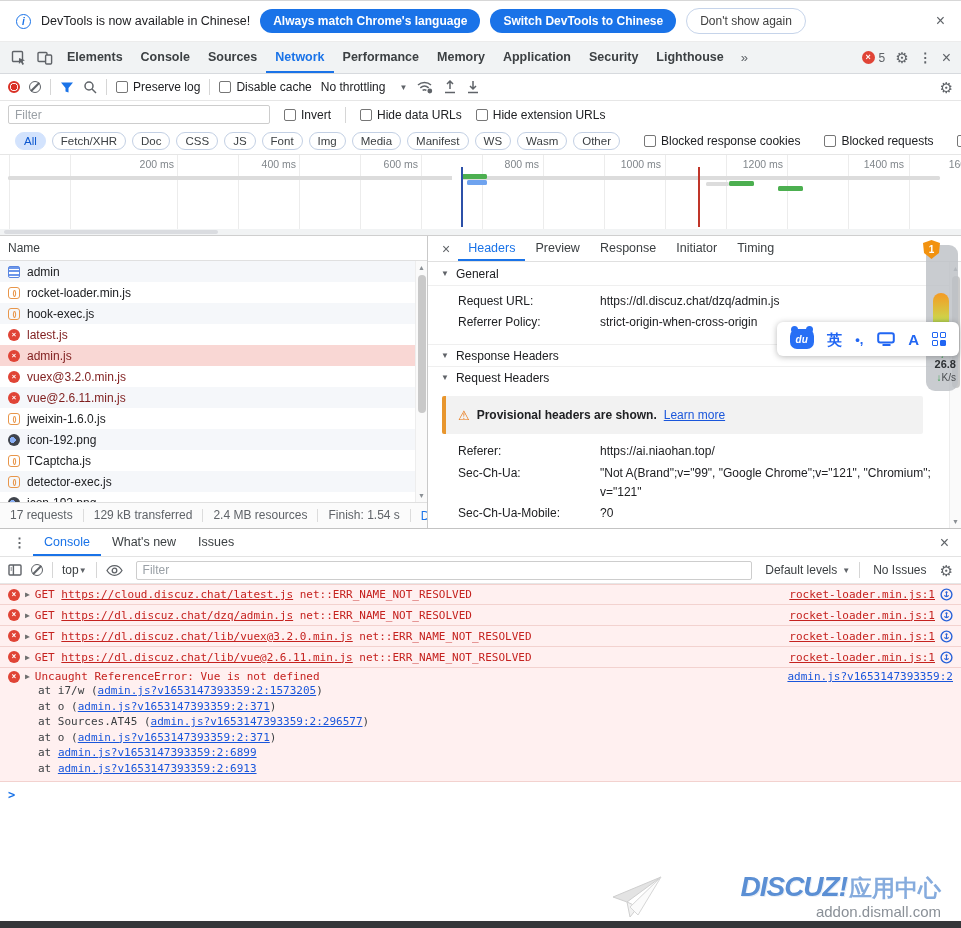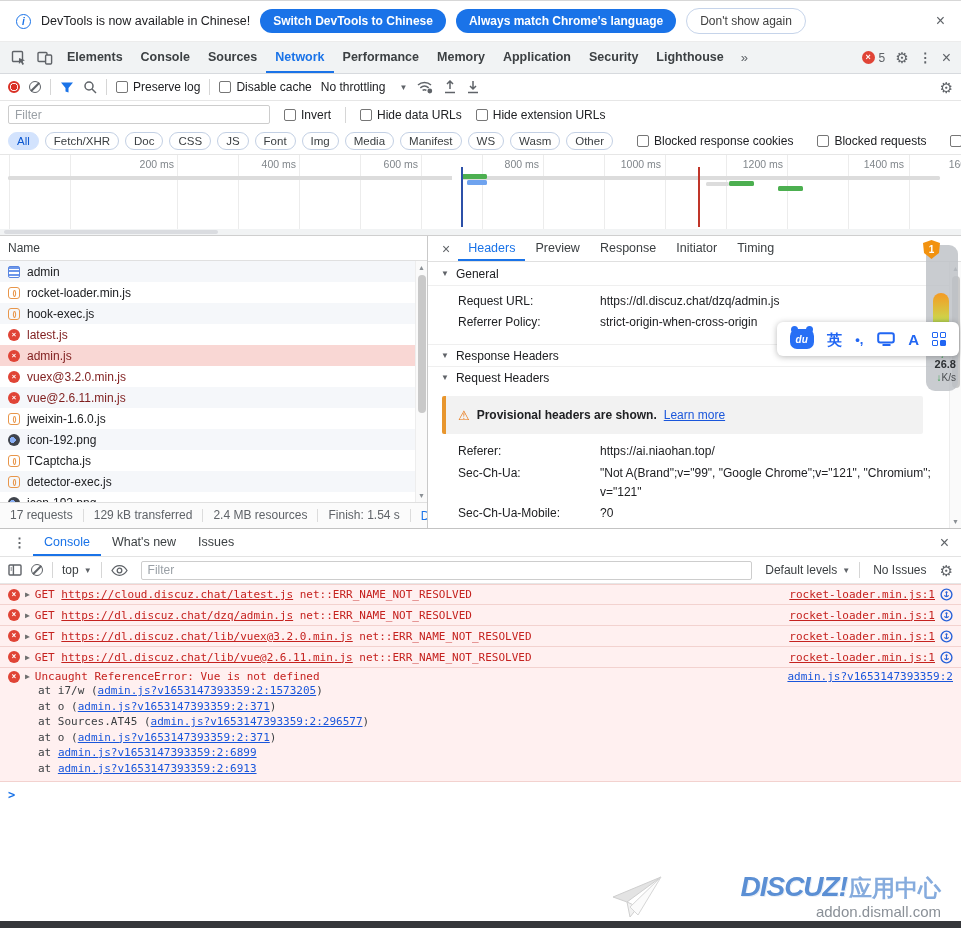--- a/index.html
+++ b/index.html
@@ -43,21 +43,21 @@
   .sel{display:flex;align-items:center;gap:14px;font-size:12px;color:#202124;}
   .caret{font-size:8px;color:#5f6368;}
   .nettools .gear{margin-left:auto;}
 
   
   .filterrow{height:27px;display:flex;align-items:center;gap:14px;padding:0 8px;background:#fff;}
   .txt-input{height:19px;border:1px solid #cdcdcd;border-radius:2px;padding:0 6px;font-size:12px;
     font-family:inherit;color:#202124;outline:none;}
   .txt-input::placeholder{color:#9aa0a6;}
   .flt-input{width:262px;}
-  .pillrow{height:27px;display:flex;align-items:center;gap:6px;padding:0 8px;border-bottom:1px solid #e6e6e6;background:#fff;}
+  .pillrow{height:27px;display:flex;align-items:center;gap:6px;padding:0 15px;border-bottom:1px solid #e6e6e6;background:#fff;}
   .fpill{border:1px solid #c3d0e4;border-radius:9px;background:#fff;color:#3c4043;font-size:11.5px;
     padding:2px 8px;font-family:inherit;line-height:1.1;}
   .fpill.active{background:#d3e3fd;border-color:#d3e3fd;color:#0b57d0;}
   .pillrow .cb-row{margin-left:8px;}
 
   
   .timeline{position:relative;height:81px;border-bottom:1px solid #cfcfcf;background:#fff;overflow:hidden;
     background-image:repeating-linear-gradient(90deg,transparent 0 60px,#ececec 60px 61px);background-position:117px 0;}
   .tick{position:absolute;top:3px;transform:translateX(-100%);padding-right:4px;font-size:10.5px;color:#80868b;white-space:nowrap;}
   .tick:nth-of-type(1){left:178px;} .tick:nth-of-type(2){left:300px;} .tick:nth-of-type(3){left:422px;}
@@ -127,21 +127,21 @@
   .hdr-scroll .thumb{top:14px;height:112px;}
 
   
   .drawer{border-top:1px solid #c3c3c3;background:#fff;display:flex;flex-direction:column;height:393px;}
   .dr-tabs{height:28px;display:flex;align-items:stretch;background:#fff;border-bottom:1px solid #e3e3e3;padding:0 6px;}
   .dr-tabs .dots-v{align-self:center;padding:0 7px;}
   .dr-tab{display:flex;align-items:center;padding:0 11px;font-size:12.5px;color:#3c4043;border-bottom:2px solid transparent;}
   .dr-tab.active{color:#1a73e8;border-bottom-color:#1a73e8;}
   .dr-tabs .x-btn{align-self:center;padding-right:6px;}
   .dr-tools{height:27px;display:flex;align-items:center;gap:9px;padding:0 8px;border-bottom:1px solid #e6e6e6;}
-  .ctx-sel{display:flex;align-items:center;gap:5px;font-size:12px;color:#3c4043;}
+  .ctx-sel{display:flex;align-items:center;font-size:12px;color:#3c4043;}
   .con-filter{flex:1;margin:0 4px;}
   .lvl{display:flex;align-items:center;gap:5px;font-size:12px;color:#3c4043;white-space:nowrap;}
   .noiss{font-size:12px;color:#3c4043;white-space:nowrap;padding:0 4px;}
 
   .con-msgs{font-family:"DejaVu Sans Mono","Liberation Mono",monospace;font-size:11px;}
   .con-row{min-height:21px;display:flex;align-items:center;gap:5px;padding:0 8px;background:#fff0f0;border-bottom:1px solid #f3d2cf;color:#c5221f;white-space:nowrap;overflow:hidden;}
   .con-row:first-of-type{border-top:1px solid #f3d2cf;}
   .cerr{width:12px;height:12px;border-radius:50%;background:#e04436;color:#fff;font-size:8px;font-weight:bold;
     display:flex;align-items:center;justify-content:center;flex:none;line-height:1;}
   .ctri{color:#6e6e6e;font-size:8px;flex:none;}
@@ -193,22 +193,22 @@
   .bottombar{position:absolute;left:0;right:0;bottom:0;height:7px;background:#35373a;z-index:50;}
 </style>
 </head>
 <body>
 
 <div class="screen">
 
   <div class="banner">
     <span class="info-ic">i</span>
     <span class="banner-text">DevTools is now available in Chinese!</span>
+    <button class="pill-btn">Always match Chrome's language</button>
     <button class="pill-btn">Switch DevTools to Chinese</button>
-    <button class="pill-btn">Always match Chrome's language</button>
     <button class="pill-btn pill-ghost">Don't show again</button>
     <span class="x">×</span>
   </div>
 
   <div class="tabbar">
     <span class="tool-ic">
       <svg width="16" height="16" viewBox="0 0 16 16">
           <rect x="1.5" y="1.5" width="10" height="10" rx="1" fill="none" stroke="#5f6368" stroke-width="1.4"></rect>
           <path d="M8 8l6 2.2-2.6 1 1.6 2.9-1.5.8-1.6-2.8-2 1.9z" fill="#5f6368"></path>
         </svg>

